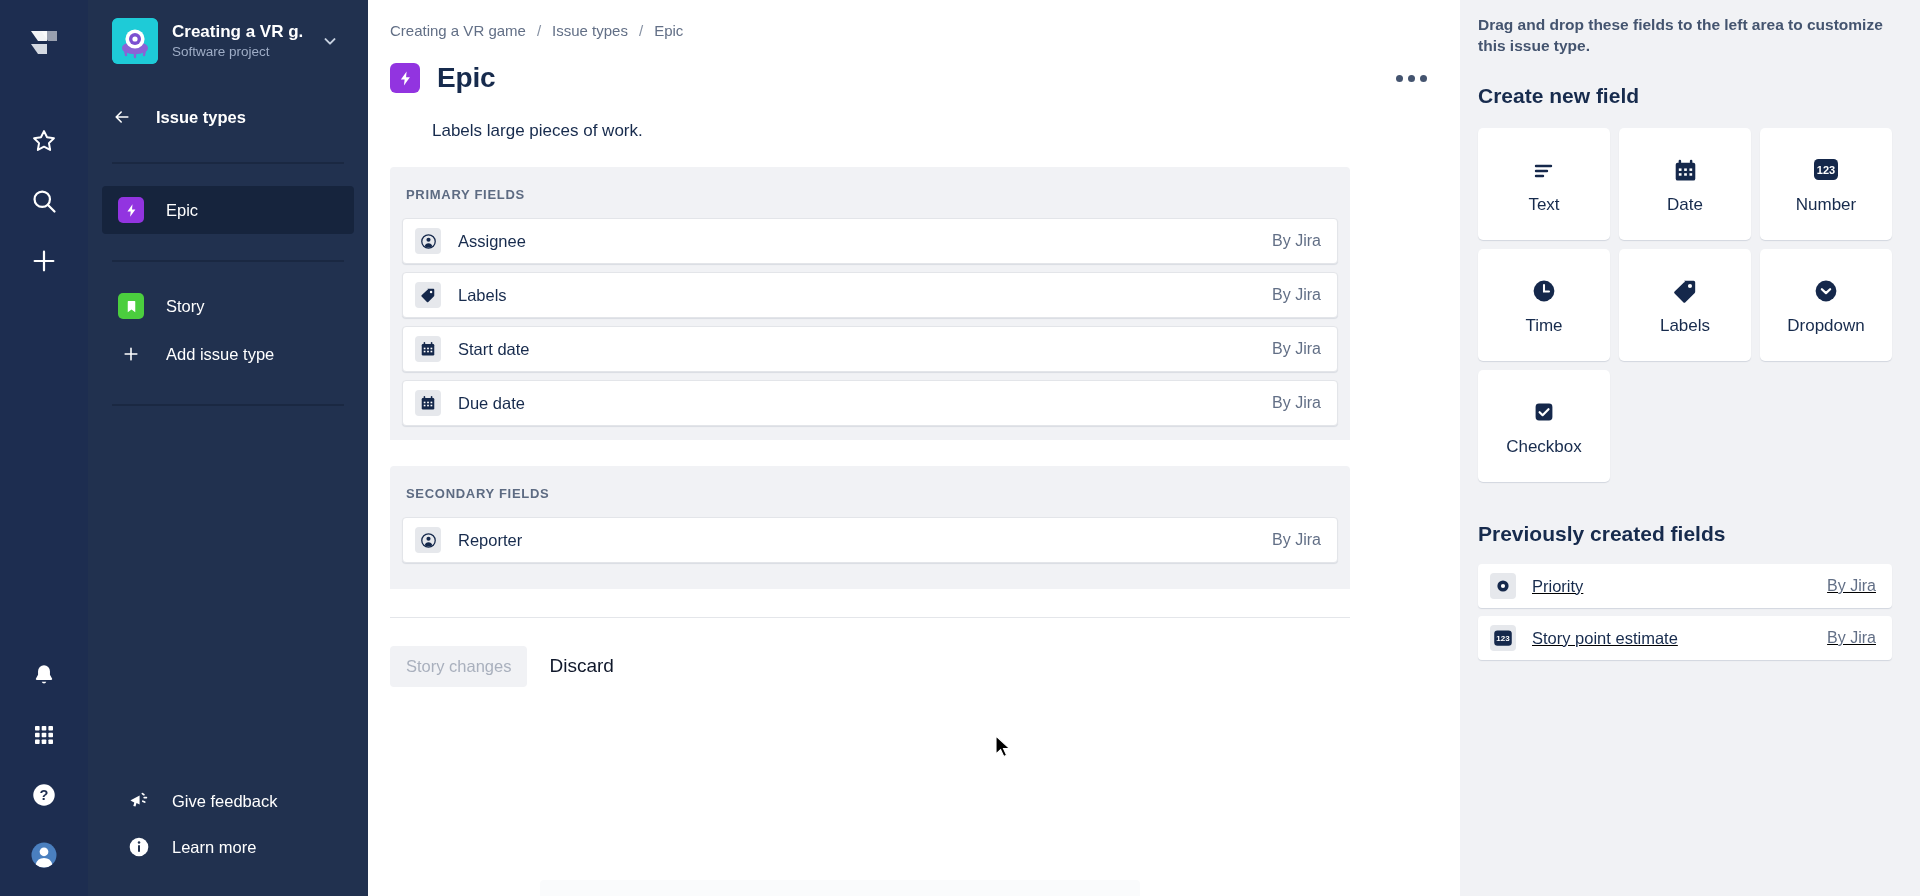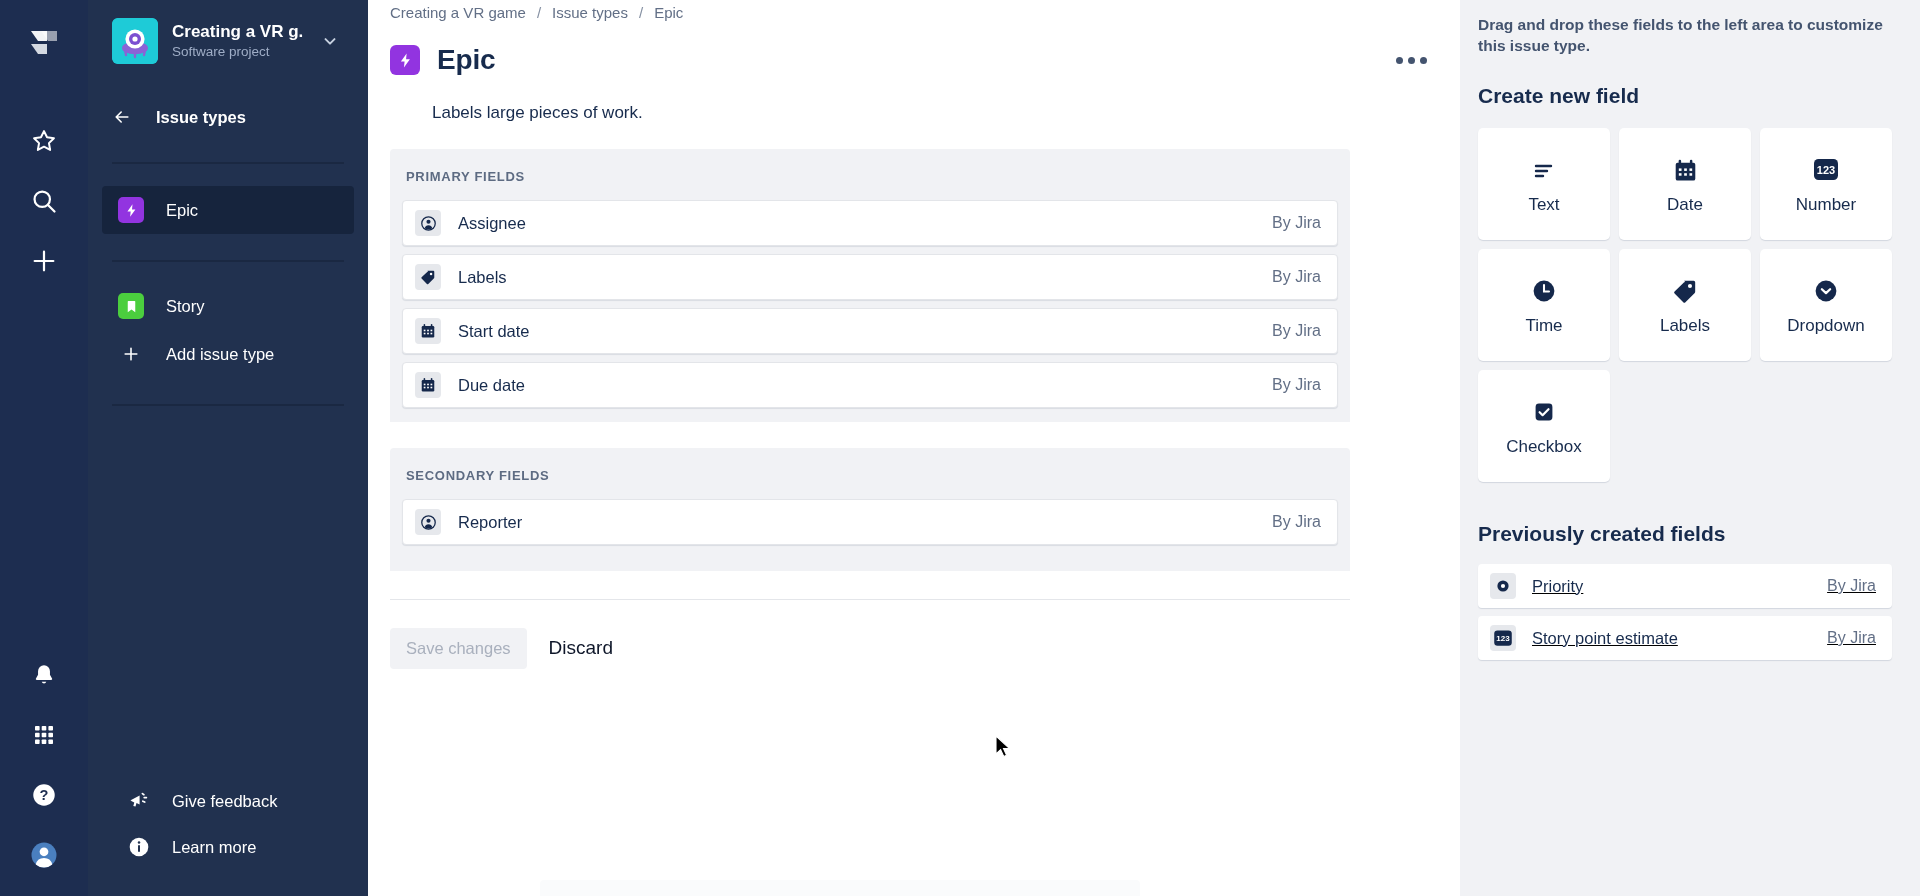--- a/index.html
+++ b/index.html
@@ -76,21 +76,21 @@
   .plus-ico { width: 26px; height: 26px; flex: 0 0 26px; display:flex; align-items:center; justify-content:center; color:#fff; }
 
   .sb-bottom { position: absolute; bottom: 26px; left: 8px; right: 0; padding: 0 14px; }
   .sb-bottom .nav-item { gap: 20px; height: 46px; }
 
   
   .main {
     flex: 1 1 auto; background: #ffffff; position: relative;
     padding: 0 0 0 0; overflow: hidden;
   }
-  .main-inner { padding: 4px 28px 0 22px; }
+  .main-inner { padding: 22px 28px 0 22px; }
 
   .breadcrumb { display: flex; align-items: center; gap: 11px; font-size: 15px; color: #626f86; }
   .crumb { cursor: pointer; }
   .crumb.plain { cursor: default; }
   .crumb-sep { color: #8590a2; }
 
   .page-title-row { display: flex; align-items: center; margin-top: 22px; }
   .page-title-ico { width: 30px; height: 30px; border-radius: 6px; background:#9234e0;
                     display:flex; align-items:center; justify-content:center; flex:0 0 30px; }
   .page-title { font-size: 28px; font-weight: 600; color: #172b4d; margin-left: 17px; letter-spacing: -0.2px; }
@@ -430,21 +430,21 @@
             </span>
             <span class="field-name">Reporter</span>
             <span class="field-by">By Jira</span>
           </div>
         </div>
       </div>
 
       <div class="footer-rule"></div>
 
       <div class="actions">
-        <button class="btn-save">Save changes</button>
+        <button class="btn-save">Story changes</button>
         <button class="btn-discard">Discard</button>
       </div>
     </div>
 
     <div class="ghost-panel"></div>
 
     <svg class="cursor" viewBox="0 0 20 26">
       <path d="M1 1 L1 19 L5.6 14.6 L8.8 21.6 L11.6 20.3 L8.5 13.6 L14.6 13.6 Z" fill="#000000" stroke="#ffffff" stroke-width="1.1"></path>
     </svg>
   </div>

